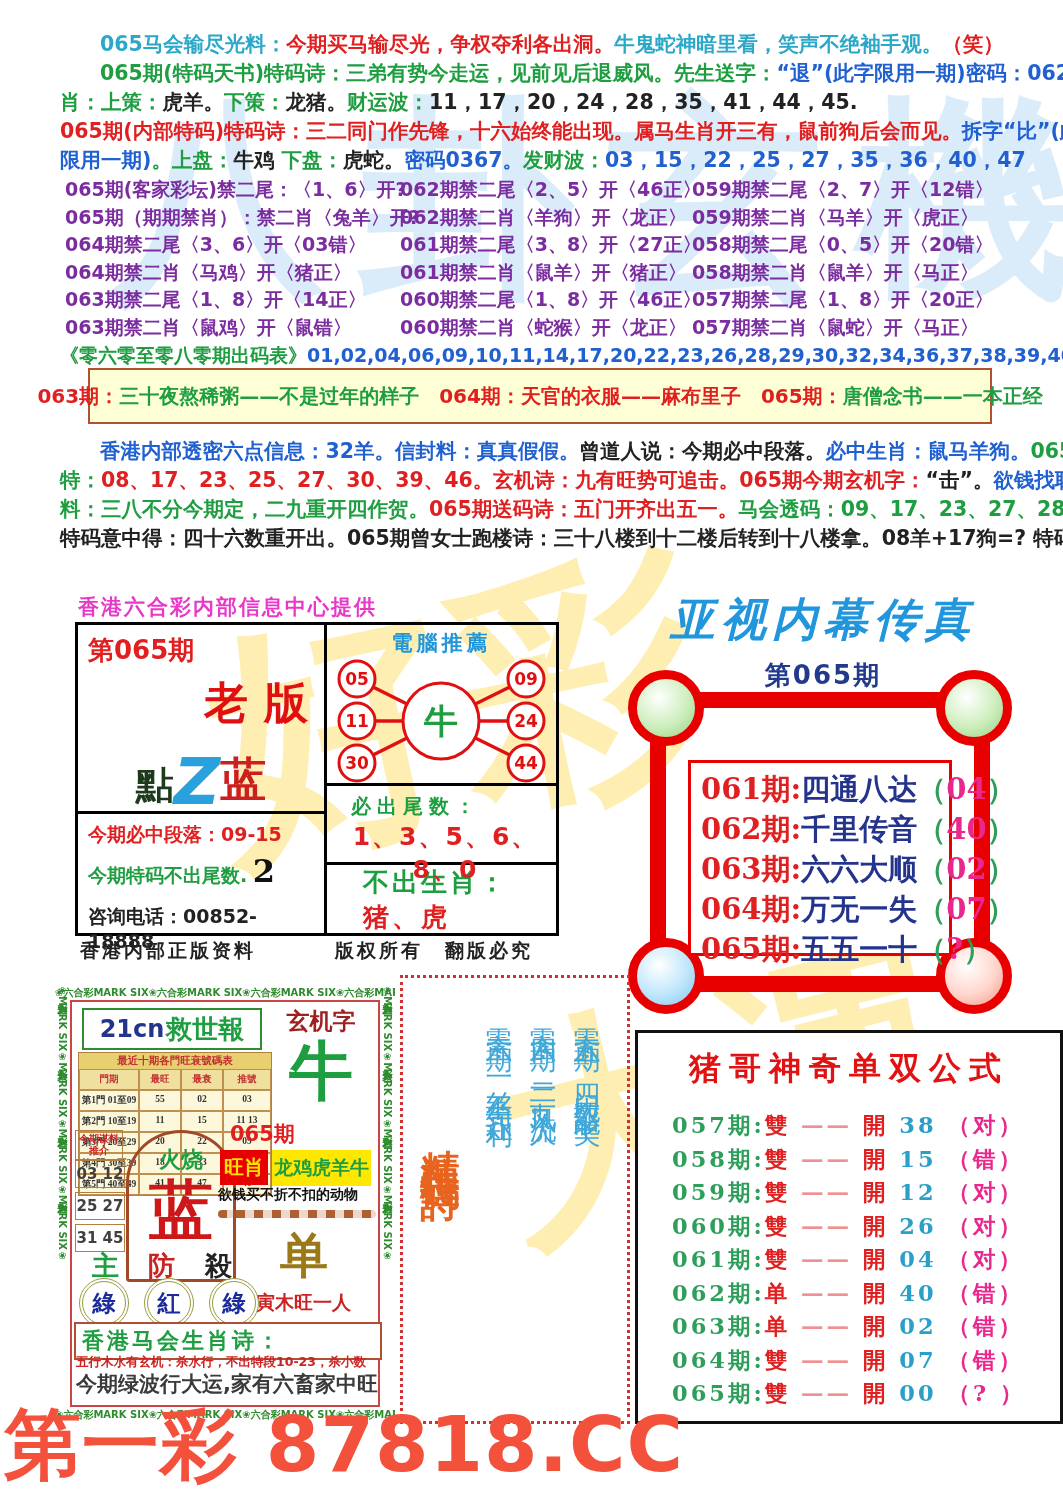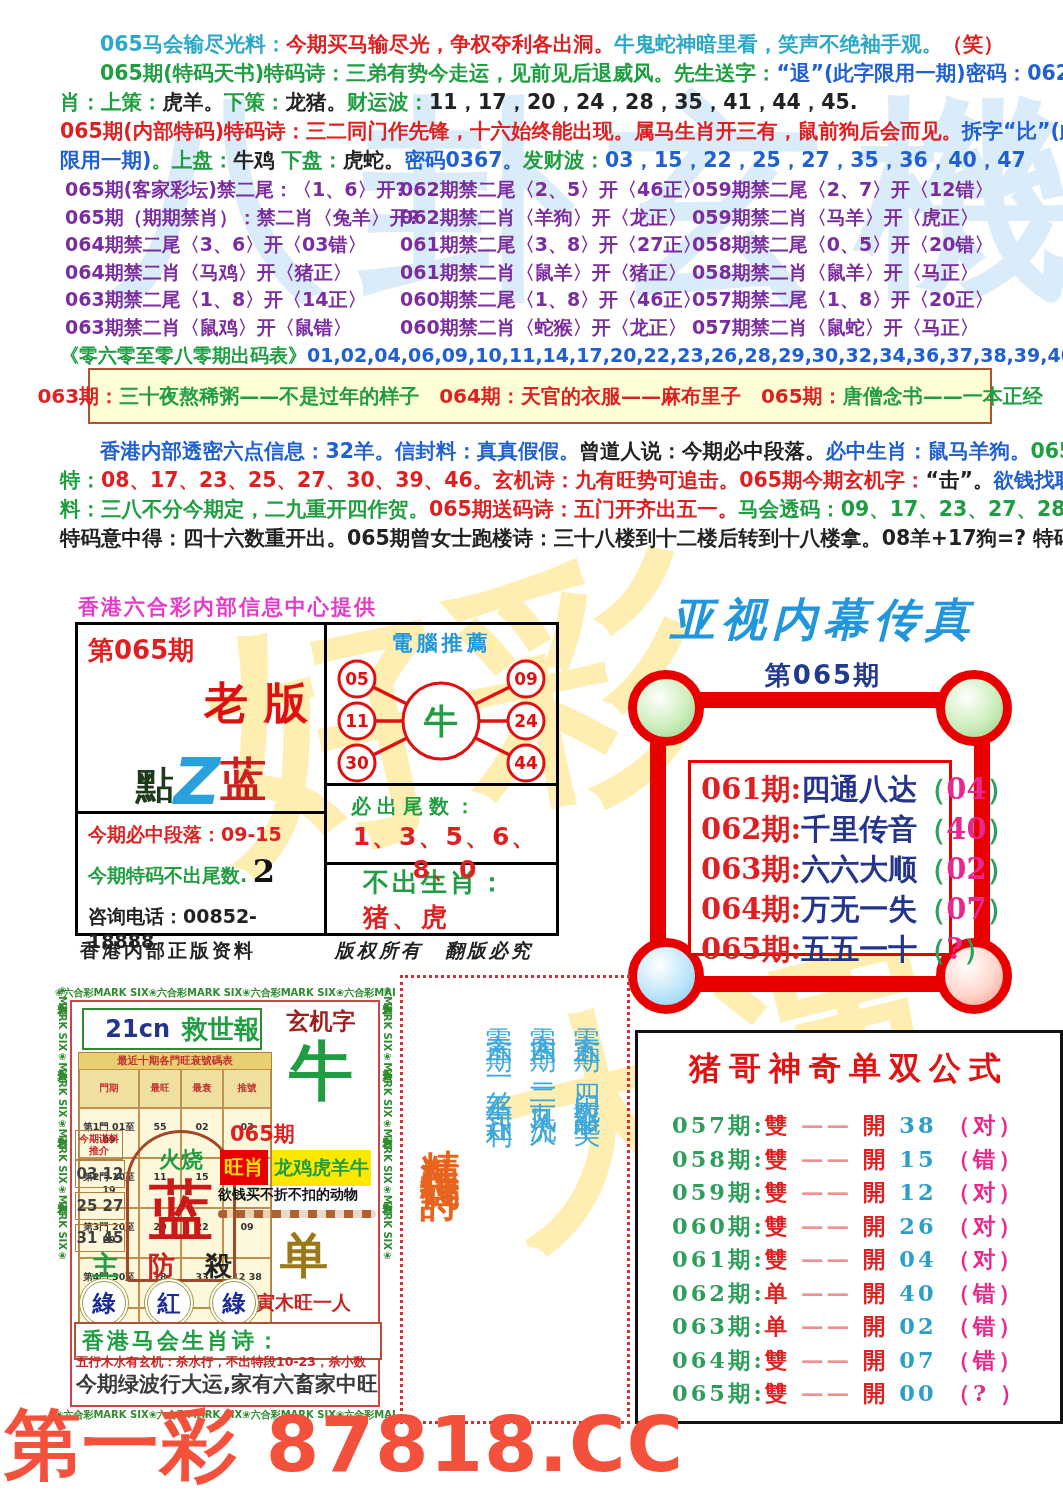--- a/index.html
+++ b/index.html
@@ -53,29 +53,29 @@
              background:#fff;padding:6px 0 0 10px;}
   .atv-row{font-family:"DejaVu Serif","Liberation Serif",serif;font-size:29px;font-weight:bold;
            line-height:40px;white-space:nowrap;}
   
   .m6{background:#fff;}
   .m6-strip{position:absolute;overflow:hidden;color:#2e8b2e;font-size:10px;font-weight:bold;white-space:nowrap;}
   .m6-strip.h{left:0;width:100%;height:15px;line-height:15px;}
   .m6-strip.v{top:0;width:15px;height:100%;writing-mode:vertical-rl;line-height:15px;}
   .m6-content{position:absolute;left:15px;top:15px;right:15px;bottom:15px;border:2px solid #cc4444;background:#fff;}
   .m6-titlebox{position:absolute;left:10px;top:6px;width:176px;height:38px;border:2px solid #2e8b2e;
-               display:flex;align-items:center;justify-content:flex-end;gap:12px;}
+               display:flex;align-items:center;justify-content:center;gap:2px;}
   .m6-21cn{color:#24348c;font-size:24px;font-weight:bold;}
   .m6-paper{color:#1e9e40;font-size:26px;font-weight:900;}
   .m6-xuanji{position:absolute;left:196px;top:4px;width:106px;text-align:center;color:#a02020;font-size:23px;font-weight:900;}
   .m6-niu{position:absolute;left:196px;top:26px;width:106px;text-align:center;color:#1e9e40;font-size:64px;font-weight:900;}
   .m6-table{position:absolute;left:6px;top:50px;width:192px;border:1px solid #b08040;font-weight:bold;}
   .m6-tbl-title{background:#e8d070;color:#c03030;font-size:10.5px;text-align:center;padding:1px 0;}
   .m6-grid{display:grid;grid-template-columns:60px 42px 42px 1fr;}
-  .m6-grid div{border:0.5px solid #c09050;font-size:9.5px;text-align:center;background:#fdf8dc;color:#333;padding:12px 0;}
+  .m6-grid div{border:0.5px solid #c09050;font-size:9.5px;text-align:center;background:#fdf8dc;color:#333;padding:3px 0;font-family:Liberation Serif, serif;}
   .m6-grid div.hd{color:#c03030;background:#f0e0a0;}
   .m6-issue{position:absolute;left:158px;top:118px;color:#e02020;font-size:21px;font-weight:bold;}
   .m6-tip-label{position:absolute;left:3px;top:128px;width:46px;border:1px solid #b08040;color:#cc2222;
                 font-size:10px;font-weight:bold;text-align:center;line-height:12px;padding:2px 0;}
   .m6-tip{position:absolute;left:3px;width:48px;height:26px;border:1px solid #b08040;color:#404040;
           font-size:15px;font-weight:bold;text-align:center;line-height:26px;}
   .m6-arch{position:absolute;left:54px;top:128px;width:104px;height:146px;border:3px solid #a04828;
            border-radius:52% 52% 4px 4px / 36% 36% 4px 4px;text-align:center;}
   .m6-fire{color:#1e9e40;font-size:22px;font-weight:bold;margin-top:12px;}
   .m6-lan{color:#cc1818;font-size:64px;font-weight:900;line-height:70px;}
@@ -218,21 +218,21 @@
       <div class="tails-box">
         <div class="tails-label">必出尾数：</div>
         <div class="tails-val">1、3、5、6、8、0</div>
       </div>
       <div class="nosx-box">
         <span><span class="c-g">不出生肖：</span><span class="c-r">猪、虎</span></span>
       </div>
     </div>
   </div>
   <div class="abs caption" style="left:80px;top:938px;">香港内部正版资料</div>
-  <div class="abs caption" style="left:335px;top:938px;font-style:italic;">版权所有　翻版必究</div>
+  <div class="abs caption" style="left:335px;top:938px;">版权所有　翻版必究</div>
 
   <div class="abs atv-title" style="left:628px;top:590px;width:390px;">亚视内幕传真</div>
   <div class="abs atv-issue" style="left:628px;top:658px;width:390px;">第065期</div>
   <div class="abs atv-frame" style="left:650px;top:692px;width:308px;height:268px;">
     <div class="corner green" style="left:-38px;top:-38px;"></div>
     <div class="corner green" style="right:-38px;top:-38px;"></div>
     <div class="corner blue" style="left:-38px;bottom:-38px;"></div>
     <div class="corner red" style="right:-38px;bottom:-38px;"></div>
     <div class="atv-inner">
       <div class="atv-row"><span class="c-r">061期:</span><span class="c-n">四通八达</span><span class="c-g2">（</span><span class="c-m">04</span><span class="c-g2">）</span></div>

